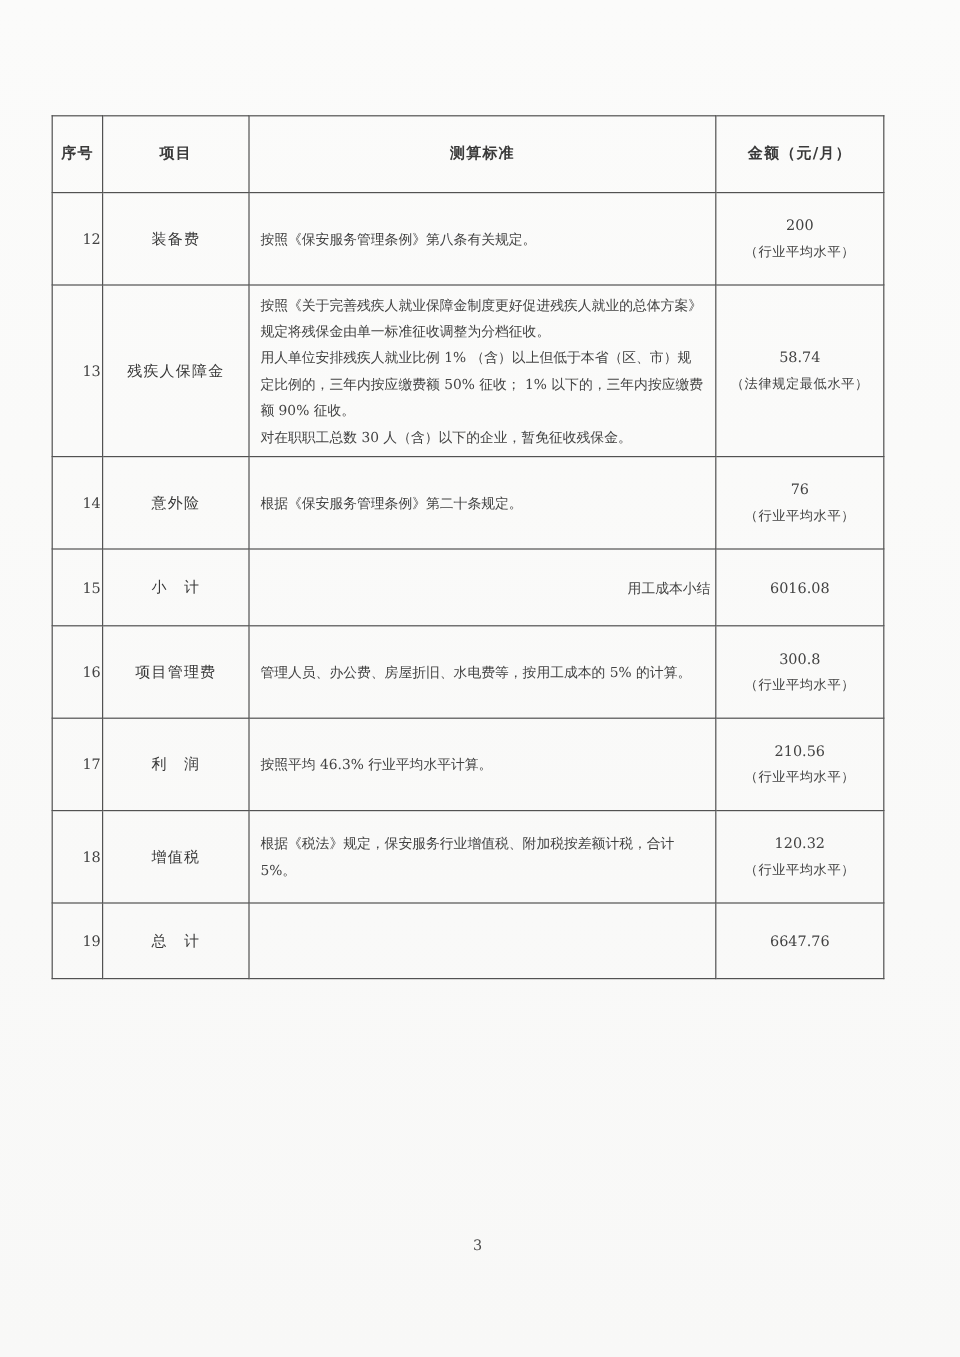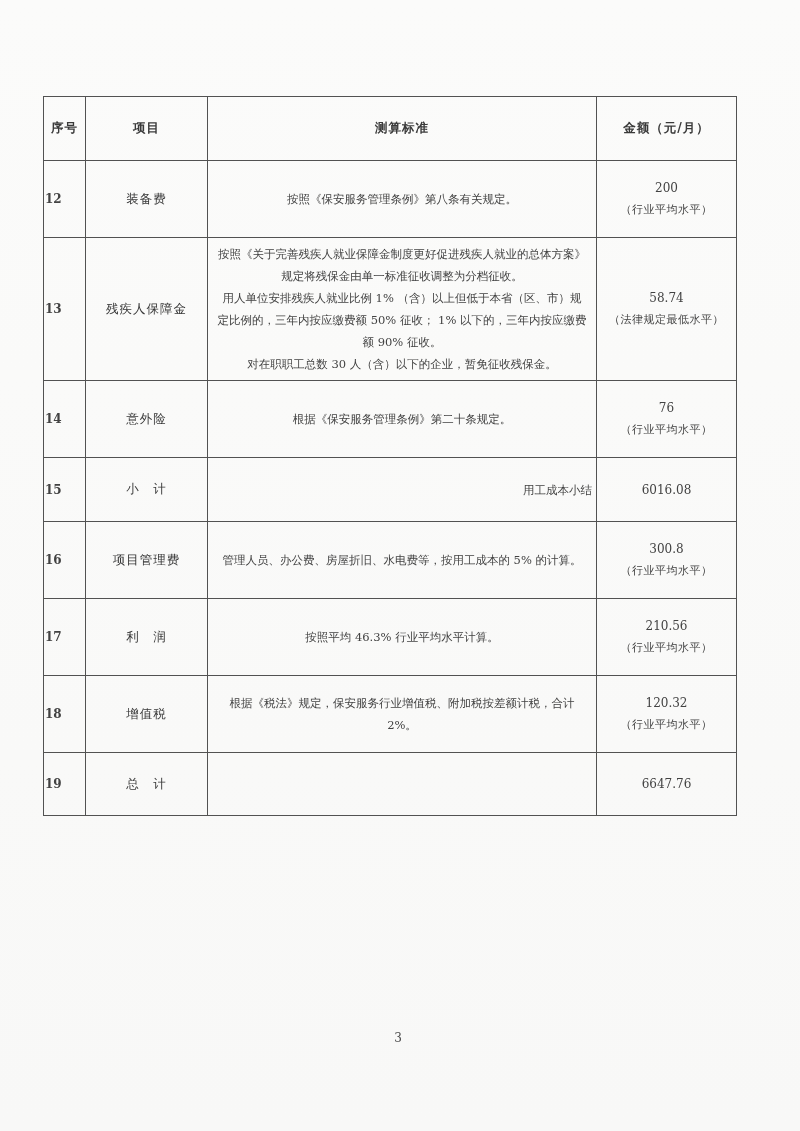--- a/index.html
+++ b/index.html
@@ -34,36 +34,35 @@
     overflow: hidden;
   }
   .cost-table th {
     font-size: 12.5px;
     font-weight: bold;
     color: #3a3a3a;
     text-align: center;
     letter-spacing: 1px;
   }
   .no-cell {
-    text-align: left;
+    text-align: right;
     font-size: 12px;
     color: #424242;
-    font-weight: bold;
   }
   .item-cell {
     text-align: center;
     font-size: 12.5px;
     font-weight: normal;
     color: #383838;
     letter-spacing: 1px;
   }
   .standard-cell {
     font-size: 11.5px;
     line-height: 22px;
-    text-align: center;
+    text-align: left;
     padding: 5px 9px;
     color: #424242;
   }
   .standard-cell p {
     margin: 0;
   }
   .standard-cell.center {
     text-align: right;
     padding: 5px 4px;
   }
@@ -179,21 +178,21 @@
       <td class="amount-cell">
         <div>210.56</div>
         <div class="amount-note">（行业平均水平）</div>
       </td>
     </tr>
 
     <tr style="height:72px">
       <td class="no-cell">18</td>
       <td class="item-cell">增值税</td>
       <td class="standard-cell">
-        <p>根据《税法》规定，保安服务行业增值税、附加税按差额计税，合计 2%。</p>
+        <p>根据《税法》规定，保安服务行业增值税、附加税按差额计税，合计 5%。</p>
       </td>
       <td class="amount-cell">
         <div>120.32</div>
         <div class="amount-note">（行业平均水平）</div>
       </td>
     </tr>
 
     <tr style="height:63px">
       <td class="no-cell">19</td>
       <td class="item-cell">总　计</td>

